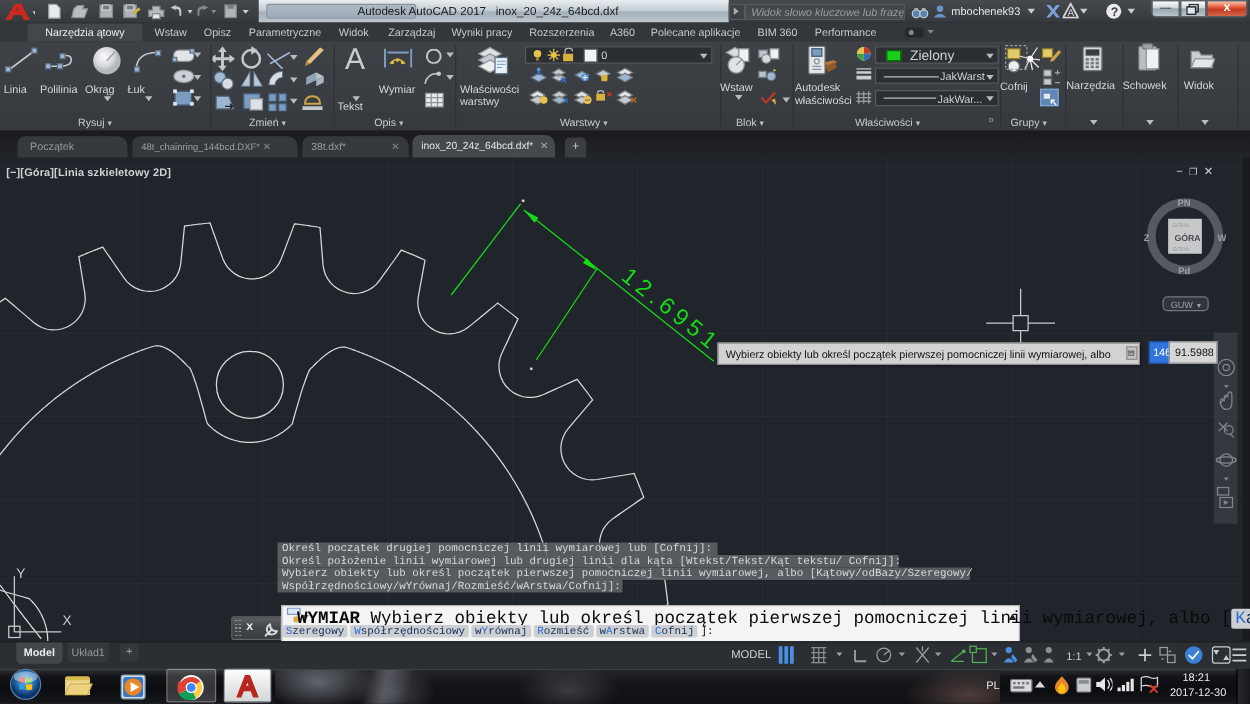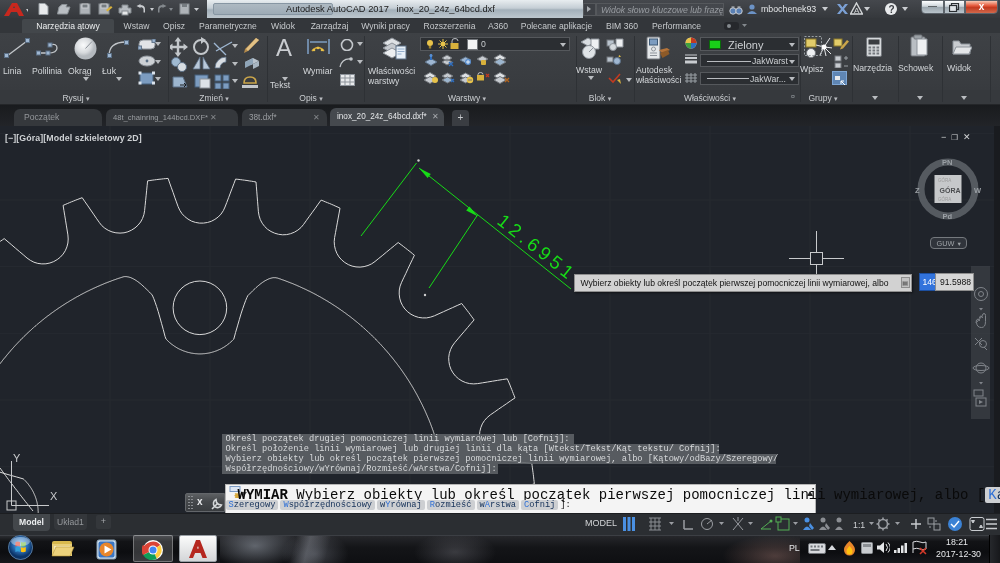--- a/index.html
+++ b/index.html
@@ -399,21 +399,21 @@
 
 <svg class="ico" style="left:804px;top:36px" width="28" height="26">
  <rect x="2" y="3" width="10" height="8" fill="#e2cc6a" stroke="#8d7a2a"></rect>
       <circle cx="7" cy="17" r="4.5" fill="#eef0f2" stroke="#73777c"></circle>
  <g stroke="#e8eaec">
         <path d="M20 11 l6 -9 M20 11 l9 1 M20 11 l2 9 M20 11 l-8 -2 M20 11 l7 7 M20 11 l-4 8"></path>
       </g>
       <circle cx="20" cy="11" r="2.5" fill="#fff"></circle>
  <rect x="0.5" y="0.5" width="17" height="19" fill="none" stroke="#9aa0a5" stroke-dasharray="2 1.6"></rect>
 </svg>
-<div class="lbl" style="left:800px;top:64px;width:30px">Wpisz</div>
+<div class="lbl" style="left:800px;top:64px;width:30px">Cofnij</div>
 <svg class="ico" style="left:833px;top:37px" width="16" height="13">
       <rect x="1" y="2" width="8" height="7" fill="#e2cc6a" stroke="#8d7a2a"></rect>
       <path d="M8 10 L14 3 l2 1.6 L10 11.5 l-3 1 z" fill="#caa54a"></path>
     </svg>
 <svg class="ico" style="left:834px;top:55px" width="14" height="13">
       <rect x="1" y="1" width="6" height="5" fill="#c7cbd0" stroke="#73777c"></rect>
       <rect x="1" y="8" width="6" height="5" fill="#c7cbd0" stroke="#73777c"></rect>
       <path d="M10 3 h4 m-2 -2 v4 M10 11 h4" stroke="#9aa0a5"></path>
     </svg>
 <div class="abs" style="left:831.5px;top:71px;width:15px;height:14px;background:#5f86b4;border:1px solid #7ea6d4"><svg width="13" height="12">
@@ -449,21 +449,21 @@
     </svg>
 <div class="lbl" style="left:947px;top:63px;width:30px">Widok</div>
 
 <div class="abs" style="left:0;top:105px;width:1000px;height:21px;background:linear-gradient(#191b1e,#222428)"></div>
 <div class="abs" style="left:14px;top:109px;width:88px;height:17px;background:#35383c;border-radius:6px 8px 0 0;color:#94979b;font-size:8.6px;padding:3px 0 0 10px">Początek</div>
 <div class="abs" style="left:106px;top:109px;width:132px;height:17px;background:#35383c;border-radius:6px 8px 0 0;color:#9b9ea2;font-size:7.6px;padding:3.5px 0 0 7px;white-space:nowrap">48t_chainring_144bcd.DXF* <span style="color:#84878b;font-size:8px">✕</span></div>
 <div class="abs" style="left:242px;top:109px;width:85px;height:17px;background:#35383c;border-radius:6px 8px 0 0;color:#9b9ea2;font-size:8.2px;padding:3.5px 0 0 7px;white-space:nowrap">38t.dxf*<span style="position:absolute;left:71px;color:#84878b;font-size:8px">✕</span></div>
 <div class="abs" style="left:330px;top:108px;width:114px;height:18px;background:#45494e;border-radius:6px 8px 0 0;color:#e4e6e8;font-size:8.2px;padding:3.5px 0 0 7px;white-space:nowrap">inox_20_24z_64bcd.dxf*<span style="position:absolute;left:102px;color:#a8abaf;font-size:8px">✕</span></div>
 <div class="abs" style="left:452px;top:110px;width:17px;height:16px;background:#3a3d42;border-radius:4px 4px 0 0;color:#c6c9cc;font-size:10px;text-align:center;line-height:15px">+</div>
 
-<div class="abs" style="left:993.5px;top:126px;width:6.5px;height:387px;background:#191b1f"></div><div class="abs" style="left:5px;top:132.5px;font-size:8.8px;font-weight:bold;color:#ced1d4;letter-spacing:0.1px">[−][Góra][Model szkieletowy 2D]</div>
+<div class="abs" style="left:993.5px;top:126px;width:6.5px;height:387px;background:#191b1f"></div><div class="abs" style="left:5px;top:132.5px;font-size:8.8px;font-weight:bold;color:#ced1d4;letter-spacing:0.1px">[−][Góra][Linia szkieletowy 2D]</div>
 <div class="abs" style="left:941px;top:132px;width:50px;height:12px;color:#d2d4d6;font-size:9px">−&nbsp;&nbsp;<span style="font-size:7.5px">❐</span>&nbsp;&nbsp;✕</div>
 <svg class="abs" style="left:915px;top:156px" width="66" height="66">
  <circle cx="33" cy="33" r="27" fill="none" stroke="rgba(130,134,140,0.55)" stroke-width="7"></circle>
  <text x="27" y="9" font-size="7.5" font-weight="bold" fill="#9ba0a5">PN</text>
  <text x="27.5" y="63" font-size="7.5" font-weight="bold" fill="#9ba0a5">Pd</text>
  <text x="0" y="36.5" font-size="7.5" font-weight="bold" fill="#9ba0a5">Z</text>
  <text x="59" y="36.5" font-size="7.5" font-weight="bold" fill="#9ba0a5">W</text>
  <rect x="19.5" y="19" width="27" height="28" fill="#c6c8ca"></rect>
  <text x="23" y="25.5" font-size="4.5" fill="#9b9b9b">GÓRA</text>
  <text x="24.5" y="36.5" font-size="7" font-weight="bold" fill="#4b4d4f">GÓRA</text>

